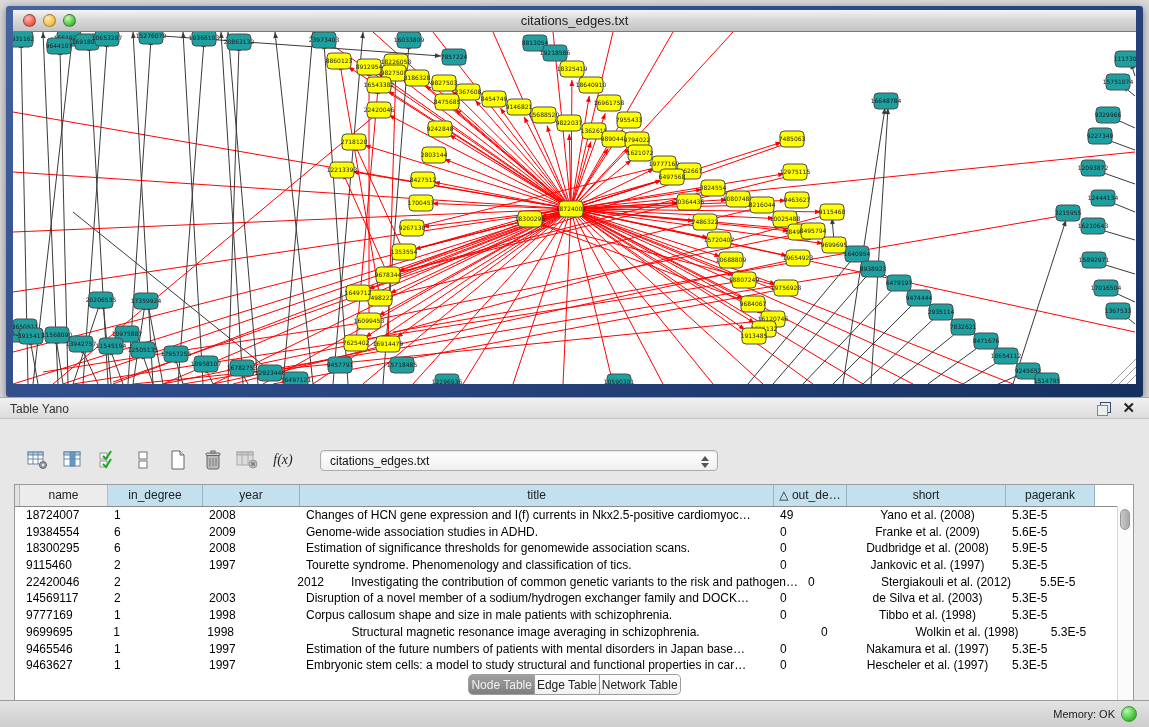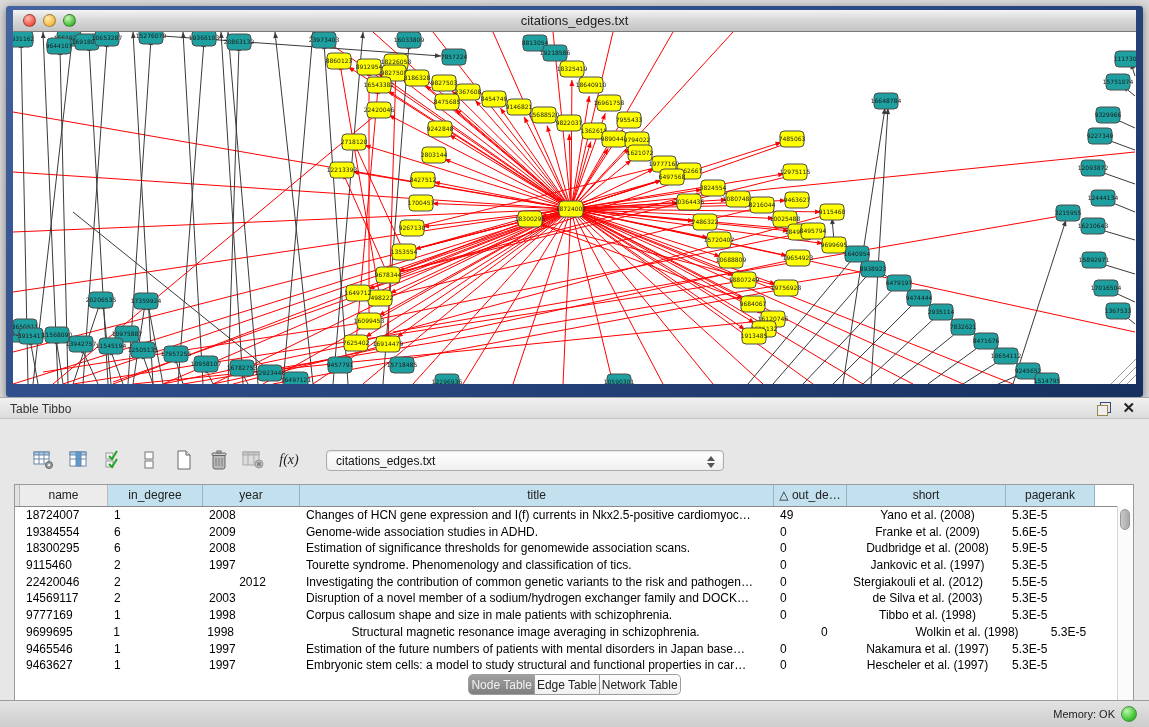--- a/index.html
+++ b/index.html
@@ -27,21 +27,21 @@
     background:linear-gradient(#f1f1f1,#dcdcdc);border-top:1px solid #a8a8a8;
     border-bottom:1px solid #c2c2c2;box-sizing:border-box;}
   .panel-title{position:absolute;left:10px;top:4px;font-size:12px;color:#333;}
   .float-icon{position:absolute;right:38px;top:4px;width:14px;height:14px;}
   .float-icon .b{position:absolute;right:0;top:0;width:9px;height:9px;border:1px solid #3c4d73;}
   .float-icon .f{position:absolute;left:0;bottom:0;width:9px;height:9px;border:1px solid #97894d;background:#efefef;}
   .close-icon{position:absolute;right:14px;top:1px;font-size:15px;font-weight:bold;color:#222;cursor:default;}
 
   .panel-body{position:absolute;left:0;top:419px;width:1149px;height:281px;background:#e7e7e7;}
 
-  .toolbar{position:absolute;left:22px;top:18px;right:10px;height:46px;
+  .toolbar{position:absolute;left:16px;top:18px;right:10px;height:46px;
     display:flex;align-items:center;gap:7px;padding-left:8px;}
   .tbi{width:28px;height:32px;display:flex;align-items:center;justify-content:center;}
   .fx{font-family:"Liberation Serif",serif;font-style:italic;font-size:14px;color:#222;}
   .combo{position:relative;margin-left:16px;width:398px;height:21px;
     background:linear-gradient(#ffffff,#f0f0f0);border:1px solid #adadad;border-radius:4px;
     font-size:12px;line-height:21px;padding-left:9px;color:#111;box-sizing:border-box;
     box-shadow:inset 0 1px 2px rgba(0,0,0,.12);}
   .combo-arrows{position:absolute;right:7px;top:3px;width:9px;height:15px;}
   .combo-arrows div{width:0;height:0;border-left:4px solid transparent;border-right:4px solid transparent;margin:2px 0;}
   .ca-up{border-bottom:5px solid #555;}
@@ -906,21 +906,21 @@
           <text x="558" y="179.3" text-anchor="middle" font-size="6" fill="#1b1b1b" font-family="&quot;DejaVu Sans&quot;,sans-serif">18724007</text>
         </g>
         <line x1="1098" y1="352" x2="1123" y2="327" stroke="#9a9a9a" stroke-width="1"></line>
         <line x1="1106" y1="352" x2="1123" y2="335" stroke="#9a9a9a" stroke-width="1"></line>
         <line x1="1114" y1="352" x2="1123" y2="343" stroke="#9a9a9a" stroke-width="1"></line>
       </svg>
   </div>
 </div>
 
 <div class="panel-title-bar">
-  <span class="panel-title">Table Tibbo</span>
+  <span class="panel-title">Table Yano</span>
   <div class="float-icon">
       <div class="b"></div>
       <div class="f"></div>
     </div>
   <div class="close-icon">✕</div>
 </div>
 
 <div class="panel-body">
 
   <div class="toolbar">
@@ -1042,22 +1042,22 @@
           <div class="td" style="width: 97px; text-align: left;">1997</div>
           <div class="td" style="width: 474px; text-align: left;">Tourette syndrome. Phenomenology and classification of tics.</div>
           <div class="td" style="width: 73px; text-align: left;">0</div>
           <div class="td" style="width: 159px; text-align: center;">Jankovic et al. (1997)</div>
           <div class="td" style="width: 89px; text-align: left;">5.3E-5</div>
         </div>
         <div class="trow">
           <div class="td" style="width: 5px; padding: 0px;"></div>
           <div class="td" style="width: 88px; text-align: left;">22420046</div>
           <div class="td" style="width: 95px; text-align: left;">2</div>
-          <div class="td" style="width: 97px; text-align: center;">2012</div>
-          <div class="td" style="width: 474px; text-align: left;">Investigating the contribution of common genetic variants to the risk and pathogen…</div>
+          <div class="td" style="width: 97px; text-align: right; margin-left: 28px;">2012</div>
+          <div class="td" style="width: 474px; text-align: right;">Investigating the contribution of common genetic variants to the risk and pathogen…</div>
           <div class="td" style="width: 73px; text-align: left;">0</div>
           <div class="td" style="width: 159px; text-align: left;">Stergiakouli et al. (2012)</div>
           <div class="td" style="width: 89px; text-align: left;">5.5E-5</div>
         </div>
         <div class="trow">
           <div class="td" style="width: 5px; padding: 0px;"></div>
           <div class="td" style="width: 88px; text-align: left;">14569117</div>
           <div class="td" style="width: 95px; text-align: left;">2</div>
           <div class="td" style="width: 97px; text-align: left;">2003</div>
           <div class="td" style="width: 474px; text-align: left;">Disruption of a novel member of a sodium/hydrogen exchanger family and DOCK…</div>

